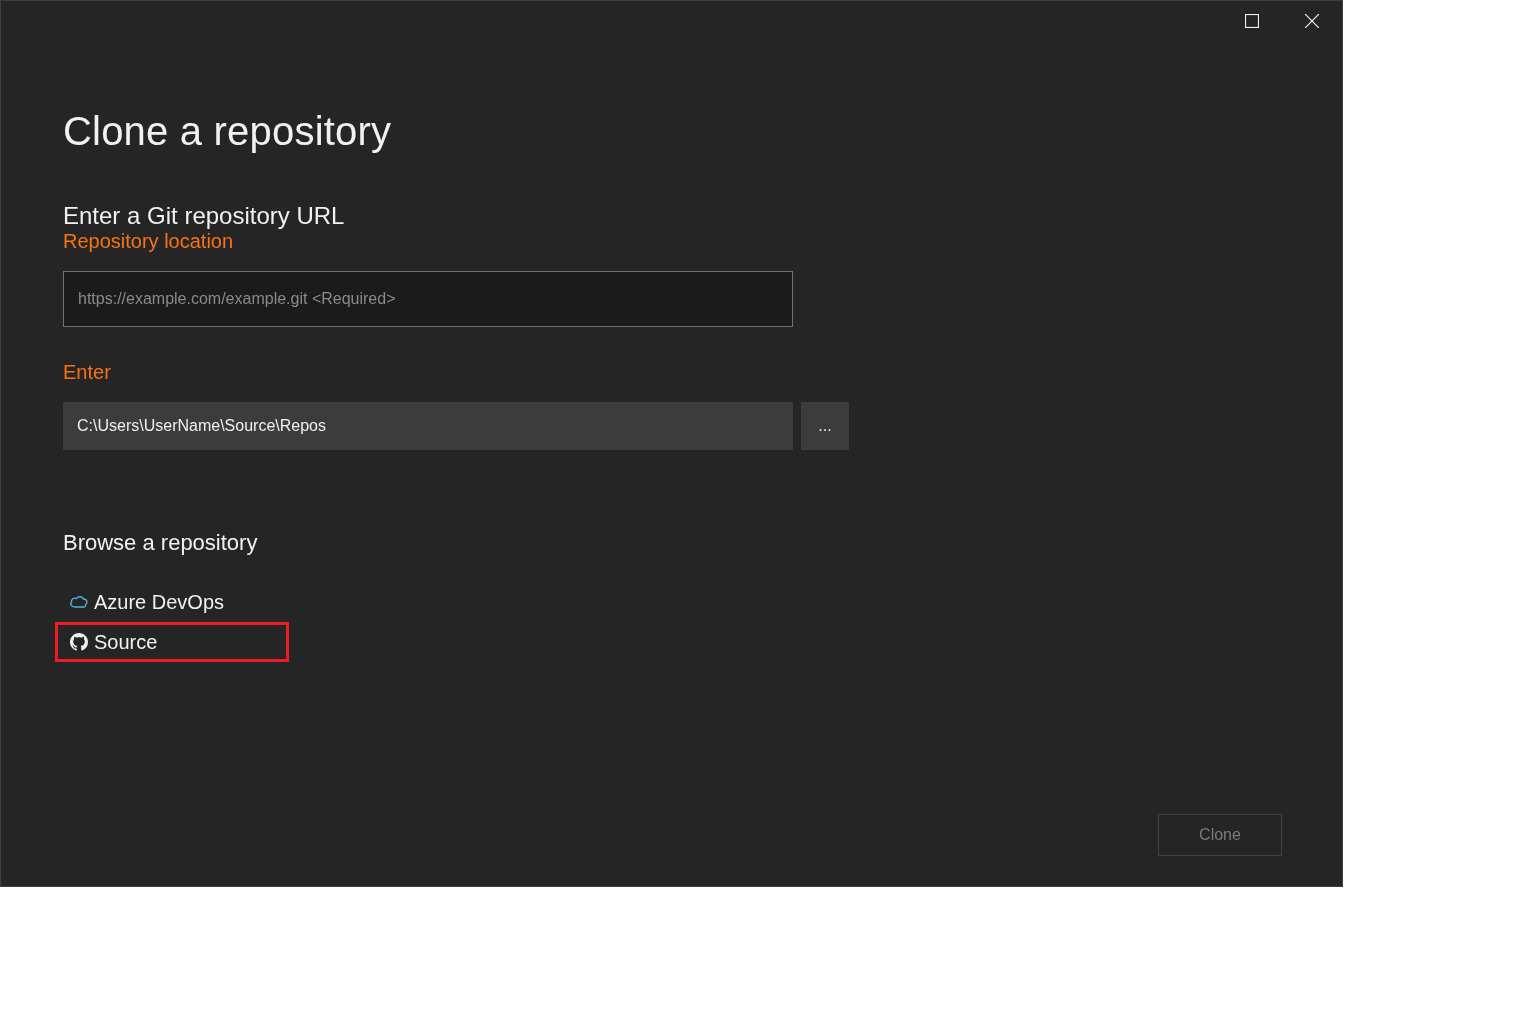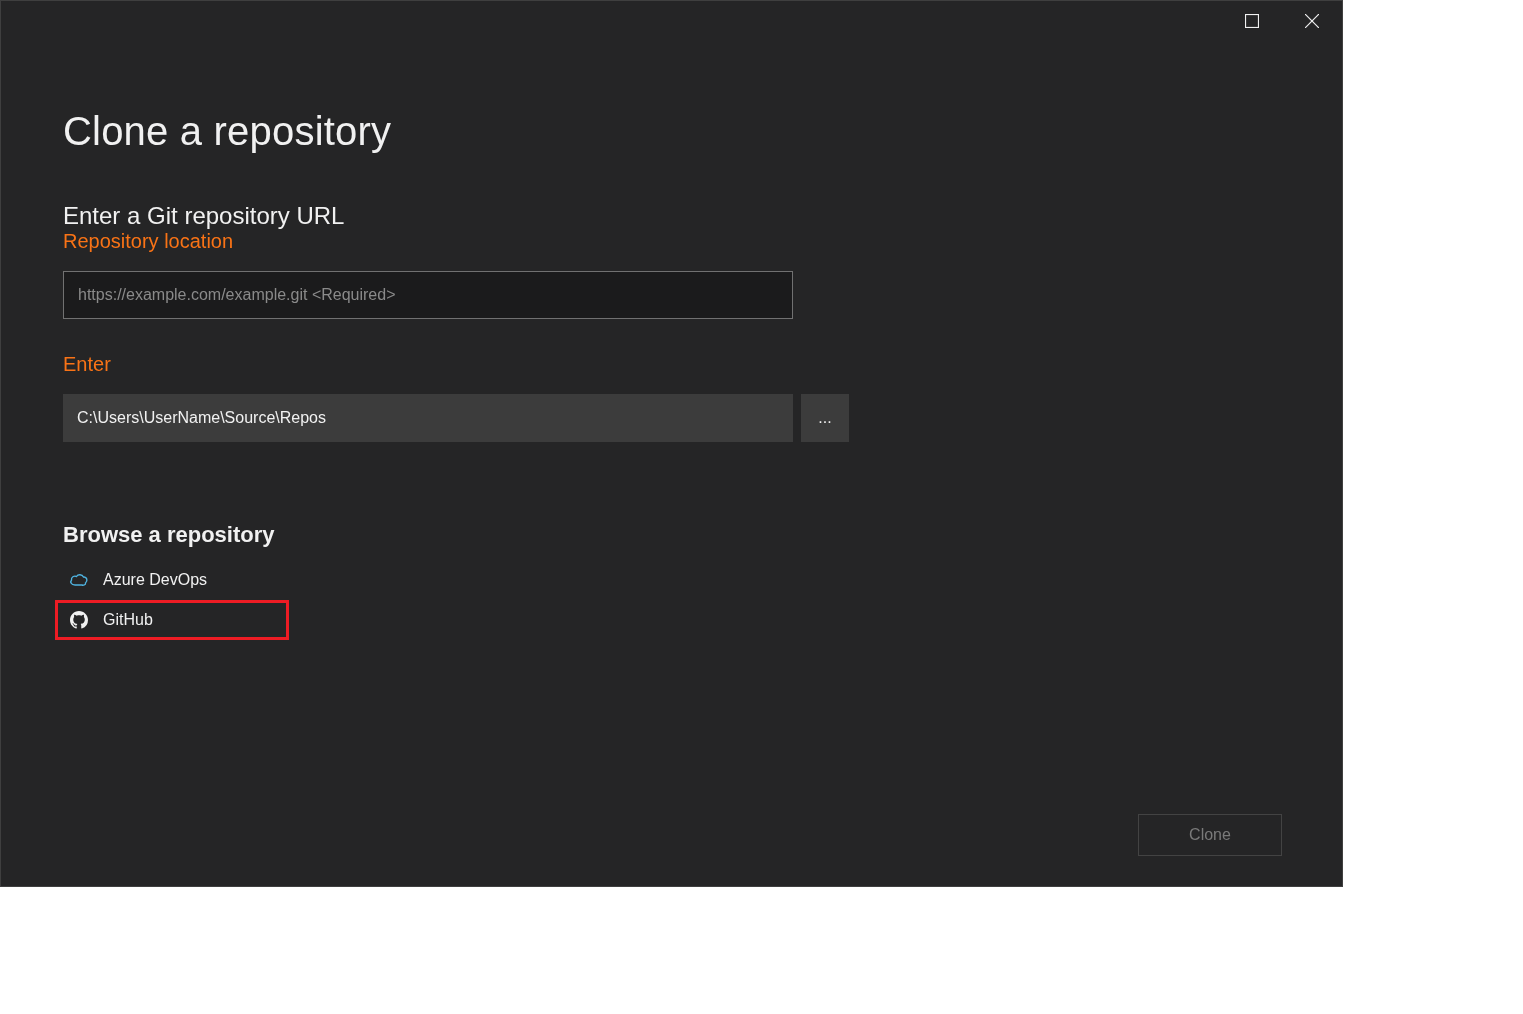--- a/index.html
+++ b/index.html
@@ -54,21 +54,21 @@
   }
   .field-label {
     font-size: 20px;
     font-weight: 400;
     color: #f97316;
     margin-bottom: 18px;
     display: block;
   }
   .repo-input {
     width: 730px;
-    height: 48px;
+    height: 56px;
     background: #1b1b1c;
     border: 1px solid #717171;
     color: #f1f1f1;
     font-size: 16px;
     padding: 0 14px;
     outline: none;
     margin-bottom: 34px;
   }
   .repo-input::placeholder { color: #8a8a8a; }
   .path-row {
@@ -94,35 +94,35 @@
     border: none;
     color: #f1f1f1;
     font-size: 16px;
     display: flex;
     align-items: center;
     justify-content: center;
     cursor: pointer;
   }
   .browse-section-title {
     font-size: 22px;
-    font-weight: 700;
-    color: #f1f1f1;
-    margin-bottom: 12px;
+    font-weight: 400;
+    color: #f1f1f1;
+    margin-bottom: 26px;
   }
   .browse-list {
     width: 230px;
   }
   .browse-item {
     display: flex;
     align-items: center;
-    gap: 14px;
+    gap: 5px;
     height: 40px;
     padding: 0 6px;
     cursor: pointer;
-    font-size: 16px;
+    font-size: 20px;
     color: #f1f1f1;
   }
   .browse-item.highlighted {
     border: 3px solid #ed1c24;
     position: relative;
     left: -8px;
     padding-left: 11px;
     width: 234px;
   }
   .icon-holder {
@@ -131,21 +131,21 @@
     display: flex;
     align-items: center;
     justify-content: center;
   }
   .footer {
     position: absolute;
     bottom: 30px;
     right: 60px;
   }
   .clone-btn {
-    width: 144px;
+    width: 124px;
     height: 42px;
     background: transparent;
     border: 1px solid #434343;
     color: #7a7a7a;
     font-size: 16px;
     cursor: default;
   }
 </style>
 </head>
 <body>
@@ -193,21 +193,21 @@
         </span>
         <span>Azure DevOps</span>
       </div>
 
       <div class="browse-item highlighted">
         <span class="icon-holder">
           <svg width="18" height="18" viewBox="0 0 16 16" fill="#f1f1f1">
             <path d="M8 0C3.58 0 0 3.58 0 8c0 3.54 2.29 6.53 5.47 7.59.4.07.55-.17.55-.38 0-.19-.01-.82-.01-1.49-2.01.37-2.53-.49-2.69-.94-.09-.23-.48-.94-.82-1.13-.28-.15-.68-.52-.01-.53.63-.01 1.08.58 1.23.82.72 1.21 1.87.87 2.33.66.07-.52.28-.87.51-1.07-1.78-.2-3.64-.89-3.64-3.95 0-.87.31-1.59.82-2.15-.08-.2-.36-1.02.08-2.12 0 0 .67-.21 2.2.82.64-.18 1.32-.27 2-.27.68 0 1.36.09 2 .27 1.53-1.04 2.2-.82 2.2-.82.44 1.1.16 1.92.08 2.12.51.56.82 1.27.82 2.15 0 3.07-1.87 3.75-3.65 3.95.29.25.54.73.54 1.48 0 1.07-.01 1.93-.01 2.2 0 .21.15.46.55.38A8.013 8.013 0 0016 8c0-4.42-3.58-8-8-8z"></path>
           </svg>
         </span>
-        <span>GitHub</span>
+        <span>Source</span>
       </div>
 
     </div>
 
   </div>
 
   <div class="footer">
     <button class="clone-btn" disabled="">Clone</button>
   </div>
 

